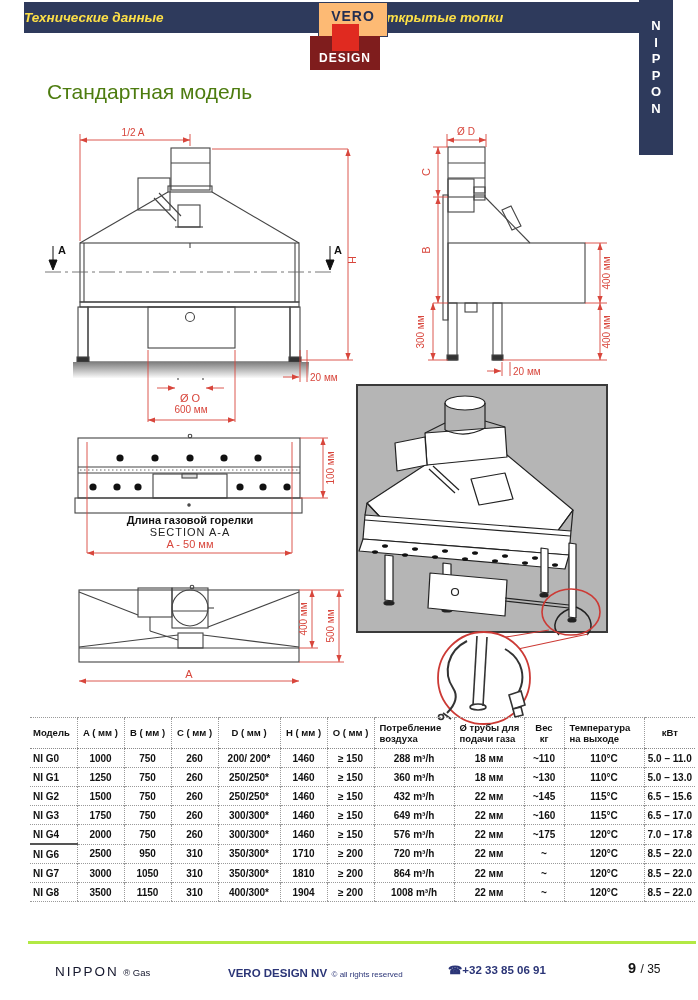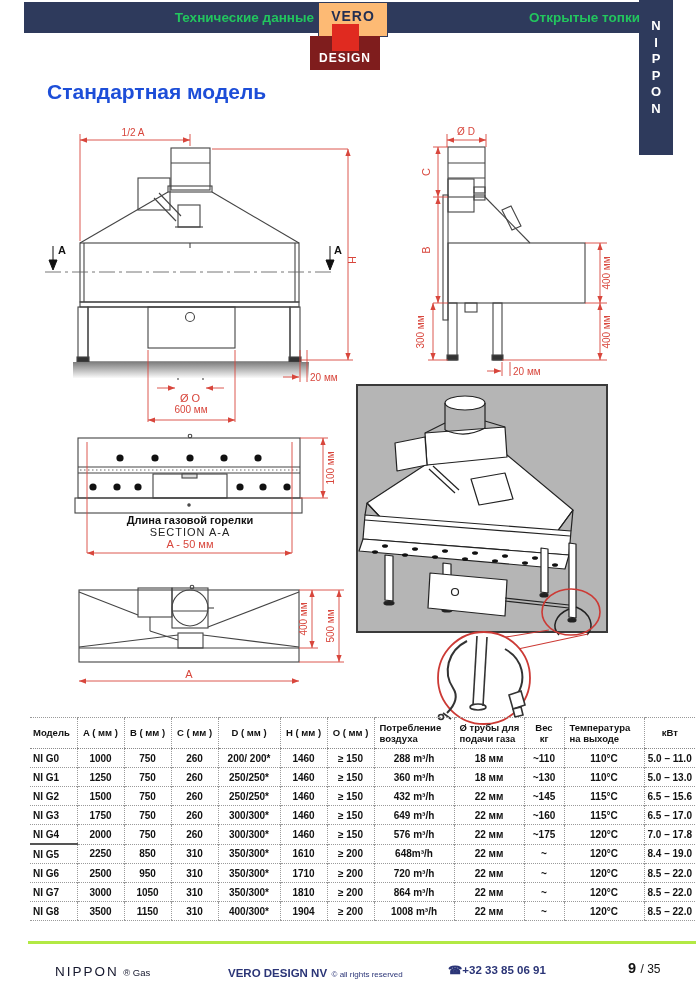--- a/index.html
+++ b/index.html
@@ -1,36 +1,36 @@
 <!DOCTYPE html>
 <html><head>
 <meta charset="utf-8">
 <style>
   html,body{margin:0;padding:0;background:#888;}
   .page{position:relative;width:698px;height:1000px;background:#fff;overflow:hidden;
         font-family:"Liberation Sans",sans-serif;}
   
   .header-bar{position:absolute;left:24px;top:2px;width:616px;height:31px;background:#2e3a5c;}
-  .header-bar .tab{position:absolute;top:0;height:31px;line-height:31px;color:#22c55e;
-        font-weight:bold;font-size:13.5px;text-align:right;}
+  .header-bar .tab{position:absolute;top:0;height:31px;line-height:31px;color:#fde047;
+        font-weight:bold;font-size:13.5px;text-align:left;font-style:italic;}
   .tab-left{left:0;width:290px;}
   .tab-right{left:352px;width:264px;}
   .nippon-bar{position:absolute;left:639px;top:0;width:34px;height:155px;background:#2e3a5c;
         display:flex;flex-direction:column;align-items:center;padding-top:18px;box-sizing:border-box;}
   .nippon-bar span{color:#fff;font-weight:bold;font-size:13px;line-height:16.5px;}
   
   .logo{position:absolute;left:310px;top:2px;width:70px;height:68px;}
   .logo-top{position:absolute;left:8px;top:0;width:68px;height:33px;background:#fdba74;
         border:1px solid #2e3a5c;text-align:center;}
   .logo-top span{color:#232f52;font-weight:bold;font-size:14px;letter-spacing:1px;line-height:26px;}
   .logo-bottom{position:absolute;left:0;top:34px;width:70px;height:34px;background:#7f1d1d;text-align:center;}
   .logo-bottom span{color:#fff;font-weight:bold;font-size:12px;letter-spacing:1px;line-height:44px;}
   .logo-square{position:absolute;left:22px;top:22px;width:27px;height:27px;background:#e02a20;}
   
-  .page-title{position:absolute;left:47px;top:80px;font-size:21px;font-weight:bold;color:#1d4ed8;margin:0;}
+  .page-title{position:absolute;left:47px;top:80px;font-size:21px;font-weight:normal;color:#4d7c0f;margin:0;}
   
   .dwg{position:absolute;}
   svg text{font-family:"Liberation Sans",sans-serif;}
   .dimtxt{fill:#d8463c;font-size:10px;}
   .dimtxt-b{fill:#d8463c;font-size:11px;}
   .blktxt{fill:#111;font-size:11px;font-weight:bold;}
   
   .spec-table{position:absolute;left:30px;top:717px;width:665px;border-collapse:collapse;
         table-layout:fixed;font-family:"Liberation Sans",sans-serif;}
   .spec-table th{font-size:9.5px;font-weight:bold;color:#111;vertical-align:middle;
@@ -443,34 +443,20 @@
         <td>300/300*</td>
         <td>1460</td>
         <td>≥ 150</td>
         <td>576 m³/h</td>
         <td>22 мм</td>
         <td>~175</td>
         <td>120°C</td>
         <td>7.0 – 17.8</td>
       </tr>
       <tr>
-        <td class="model">NI G5</td>
-        <td>2250</td>
-        <td>850</td>
-        <td>310</td>
-        <td>350/300*</td>
-        <td>1610</td>
-        <td>≥ 200</td>
-        <td>648m³/h</td>
-        <td>22 мм</td>
-        <td>~</td>
-        <td>120°C</td>
-        <td>8.4 – 19.0</td>
-      </tr>
-      <tr>
         <td class="model">NI G6</td>
         <td>2500</td>
         <td>950</td>
         <td>310</td>
         <td>350/300*</td>
         <td>1710</td>
         <td>≥ 200</td>
         <td>720 m³/h</td>
         <td>22 мм</td>
         <td>~</td>

